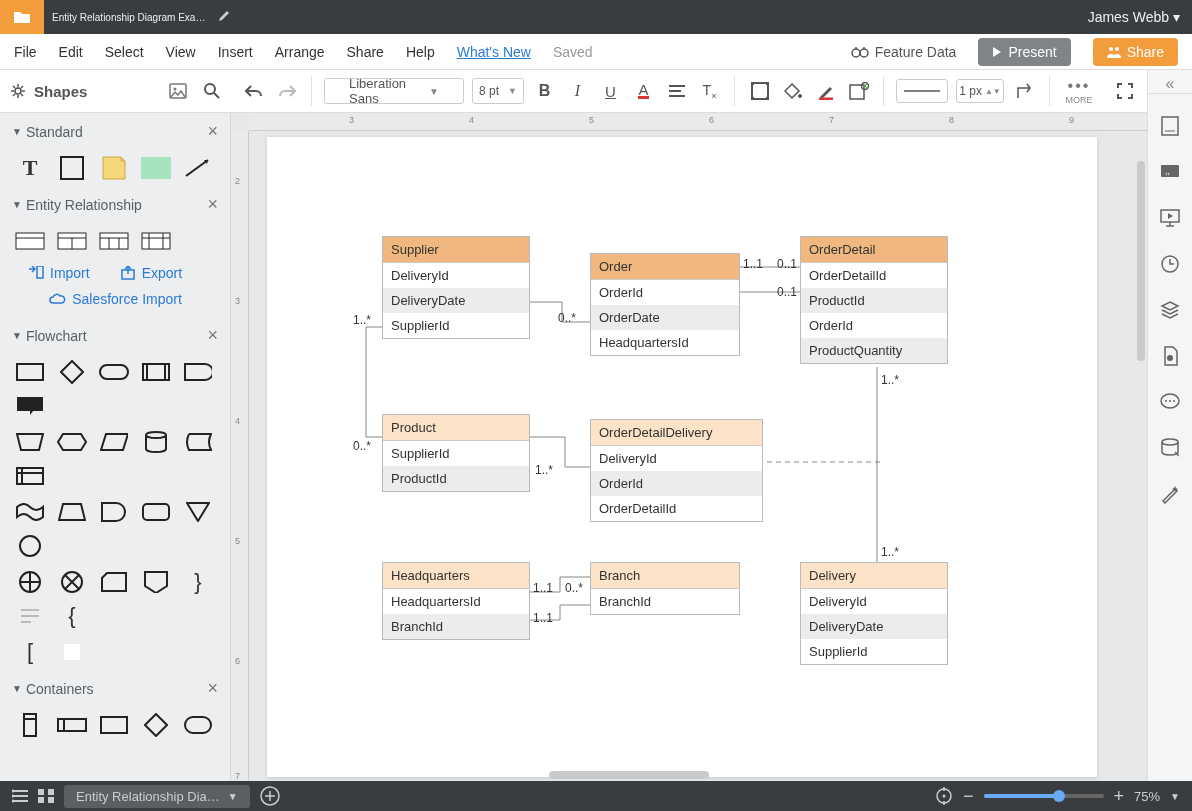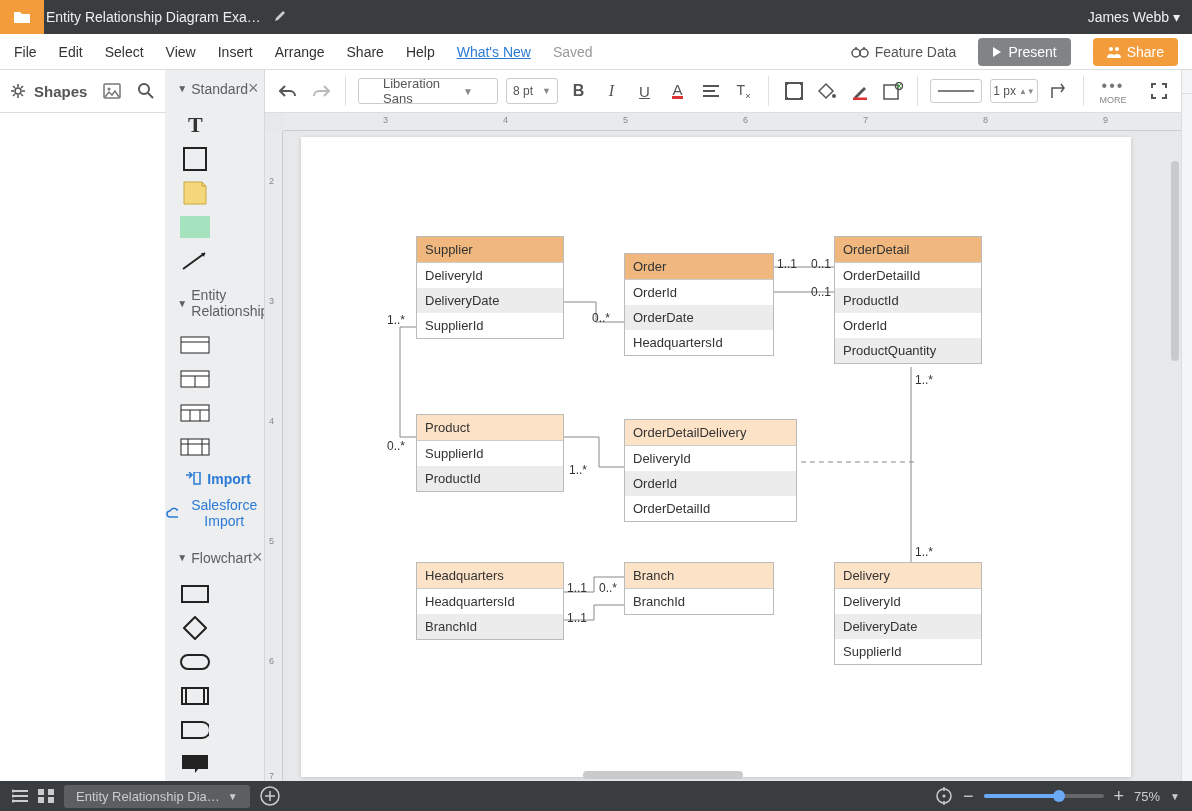--- a/index.html
+++ b/index.html
@@ -1,47 +1,47 @@
 <!DOCTYPE html>
 <html><head>
 <meta charset="utf-8">
 <style>
 * { box-sizing: border-box; margin: 0; padding: 0; }
 body { font-family: -apple-system, BlinkMacSystemFont, "Segoe UI", Arial, sans-serif; font-size: 13px; color: #333; background: #fff; overflow: hidden; width: 1192px; height: 811px; position: relative; }
 
 
 .topbar { height: 34px; background: #3a3d40; display: flex; align-items: center; padding: 0 12px 0 0; color: #e6e6e6; }
 .folder-btn { width: 44px; height: 34px; background: #f39c3b; display: flex; align-items: center; justify-content: center; }
-.topbar-title { margin-left: 2px; font-size: 14px; color: #eee; }
+.topbar-title { margin-left: 8px; font-size: 10px; color: #eee; }
 .edit-title { margin-left: 12px; color: #ccc; }
 .topbar-spacer { flex: 1; }
 .user { font-size: 14px; color: #eee; }
 
 
 .menubar { height: 36px; display: flex; align-items: center; padding: 0 14px; border-bottom: 1px solid #ddd; gap: 22px; }
 .menubar .mi { font-size: 14px; color: #333; cursor: pointer; }
 .menubar .mi.link { color: #2b7bd6; text-decoration: underline; }
 .menubar .mi.muted { color: #999; }
 .menubar-spacer { flex: 1; }
 .ff { display: flex; align-items: center; gap: 6px; color: #555; font-size: 14px; }
 .btn-present { background: #808487; color: #fff; padding: 6px 14px; border-radius: 4px; font-size: 14px; display: flex; align-items: center; gap: 6px; }
 .btn-share { background: #f39c3b; color: #fff; padding: 6px 14px; border-radius: 4px; font-size: 14px; display: flex; align-items: center; gap: 6px; }
 
 
 .main { display: flex; height: calc(811px - 34px - 36px - 30px); }
-.leftcol { width: 265px; display: flex; flex-direction: row; }
+.leftcol { width: 265px; display: flex; flex-direction: column; }
 .shapes-hdr { height: 43px; border-bottom: 1px solid #ddd; display: flex; align-items: center; padding: 0 10px; gap: 8px; font-size: 15px; font-weight: 600; color: #555; }
 .shapes-hdr .spacer { flex: 1; }
 .shapes-panel { flex: 1; background: #eceeef; overflow-y: auto; border-right: 1px solid #d5d7d8; position: relative; }
 .section-hdr { display: flex; align-items: center; padding: 8px 12px; font-size: 14px; color: #5c6062; }
 .section-hdr .arrow { margin-right: 4px; font-size: 10px; }
 .section-hdr .close { margin-left: auto; color: #777; font-size: 18px; }
 .shape-row { display: flex; gap: 10px; padding: 6px 14px; flex-wrap: wrap; align-items: center; }
 .shape-cell { width: 32px; height: 24px; display: flex; align-items: center; justify-content: center; }
-.ie-row { display: flex; gap: 24px; padding: 6px 20px; font-weight: bold; }
+.ie-row { display: flex; gap: 30px; padding: 6px 28px; }
 .ie-link { color: #2b7bd6; font-size: 14px; display: flex; align-items: center; gap: 6px; }
 .sf-row { text-align: center; padding: 4px 0 10px; }
 .import-data { height: 40px; background: #fff; border-top: 1px solid #ddd; display: flex; align-items: center; justify-content: center; gap: 8px; font-size: 14px; color: #555; }
 
 
 .canvas-col { flex: 1; display: flex; flex-direction: column; }
 .toolbar { height: 43px; border-bottom: 1px solid #ddd; display: flex; align-items: center; padding: 0 10px; gap: 8px; }
 .tb-sep { width: 1px; height: 30px; background: #e0e0e0; margin: 0 4px; }
 .tb-btn { width: 25px; height: 25px; display: flex; align-items: center; justify-content: center; color: #555; }
 .font-sel { width: 140px; height: 26px; border: 1px solid #ccc; border-radius: 3px; padding: 0 24px; font-size: 13px; display: flex; align-items: center; justify-content: space-between; color: #555; }

